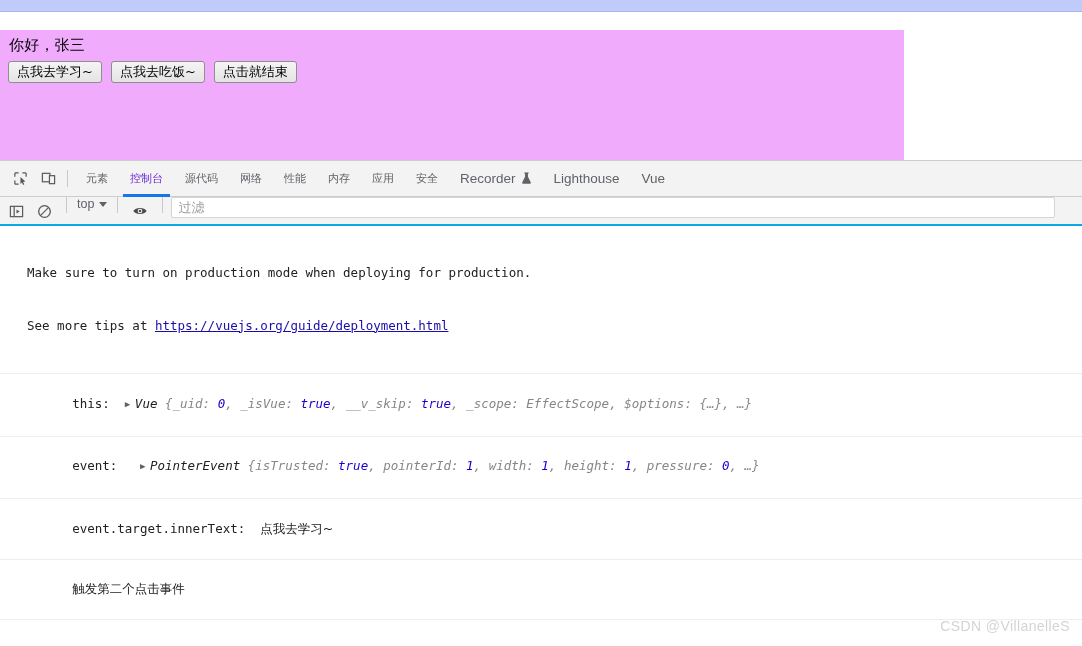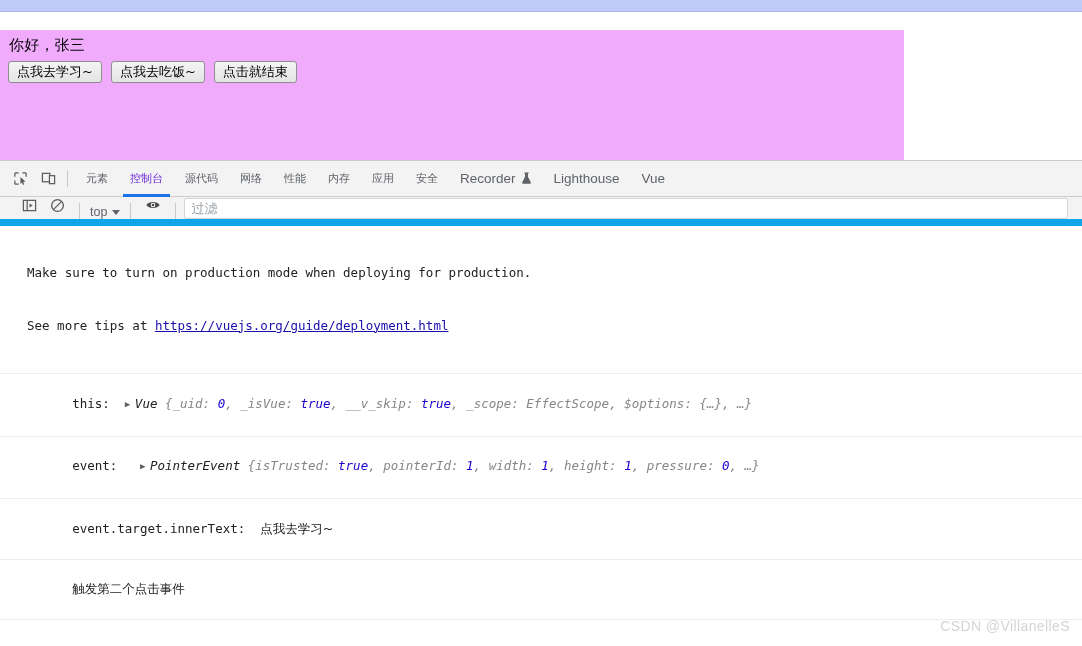--- a/index.html
+++ b/index.html
@@ -110,24 +110,24 @@
     margin-left: 5px;
     display: inline-flex;
     color: #5f6368;
   }
 
   
   .filterbar {
     position: relative;
     height: 29px;
     background: #f3f3f3;
-    border-bottom: 7px solid #0ea5e9;
+    border-bottom: 2px solid #0ea5e9;
     display: flex;
-    align-items: flex-end;
-    padding-left: 15px;
+    align-items: flex-start;
+    padding-left: 2px;
     box-sizing: border-box;
   }
   .fb-sep {
     width: 1px; height: 16px;
     background: #c9c9c9;
     margin: 0 8px;
   }
   .ctx-select {
     display: flex; align-items: center; gap: 5px;
     font-size: 12.5px;

